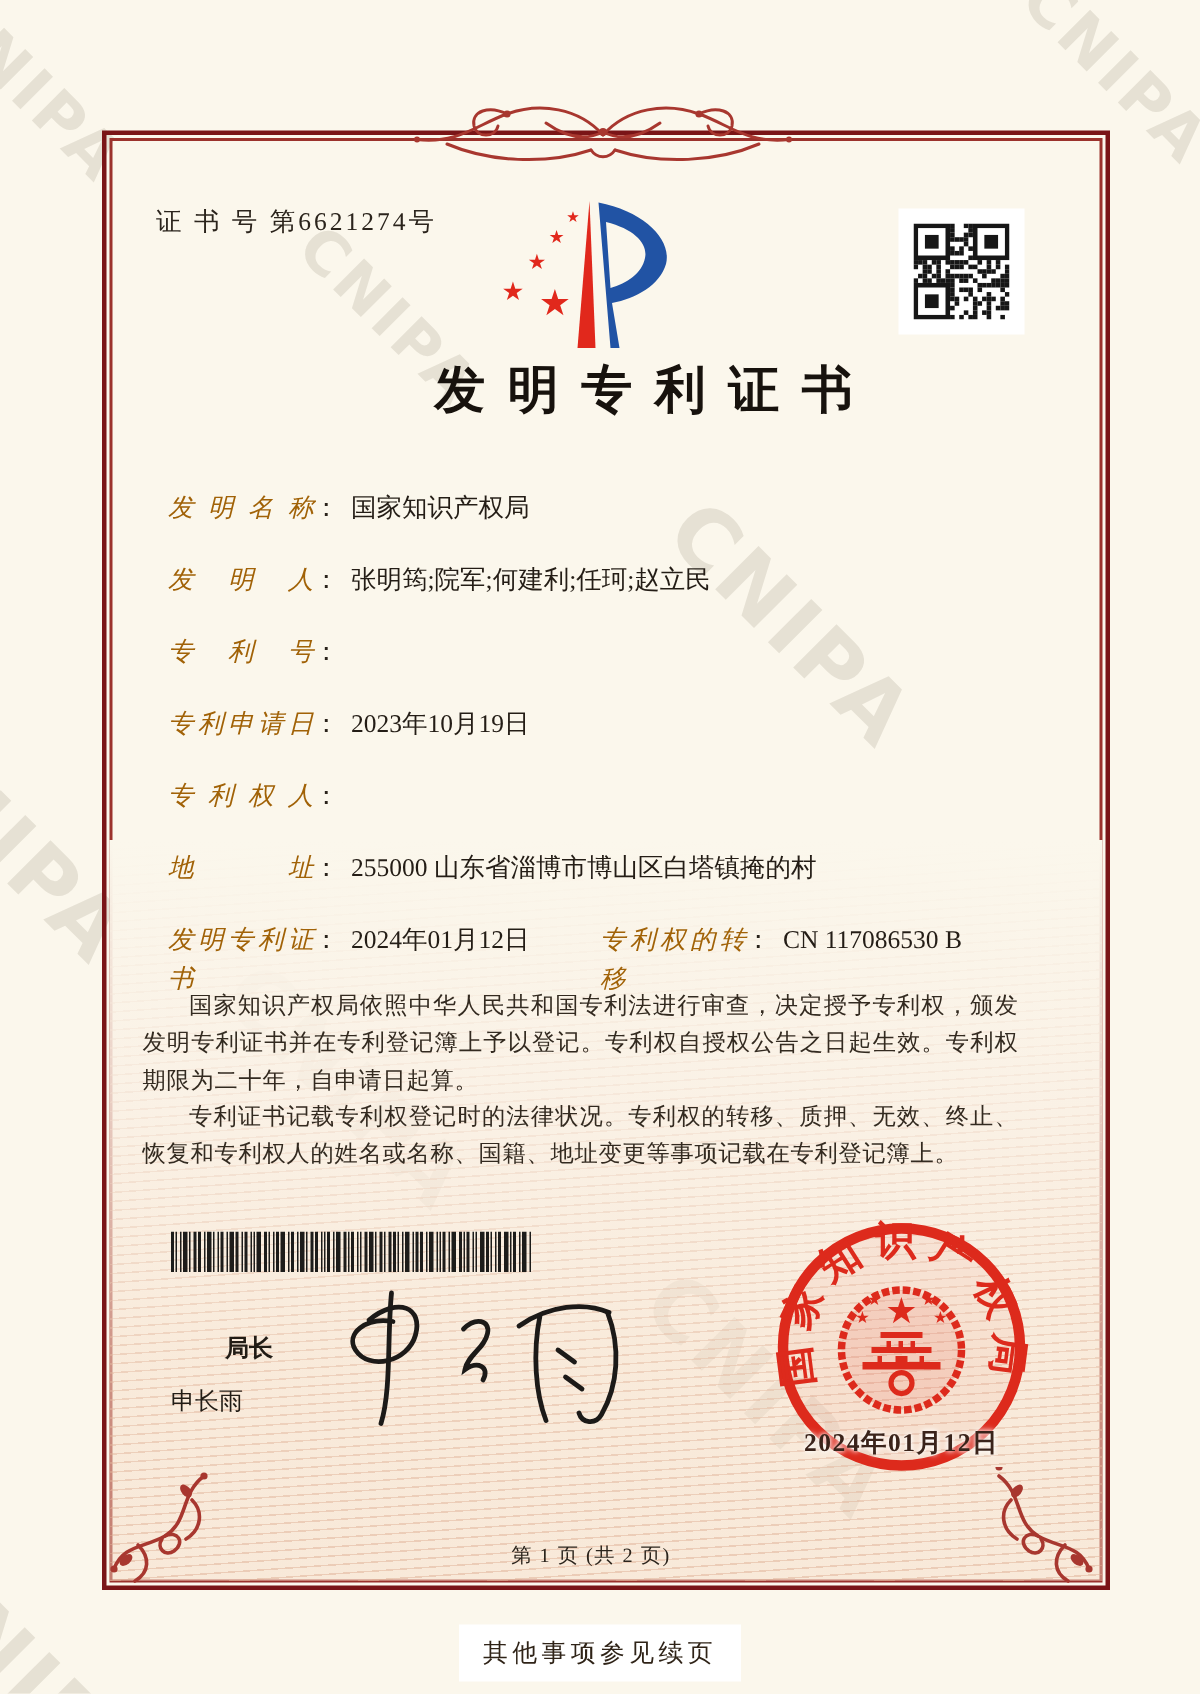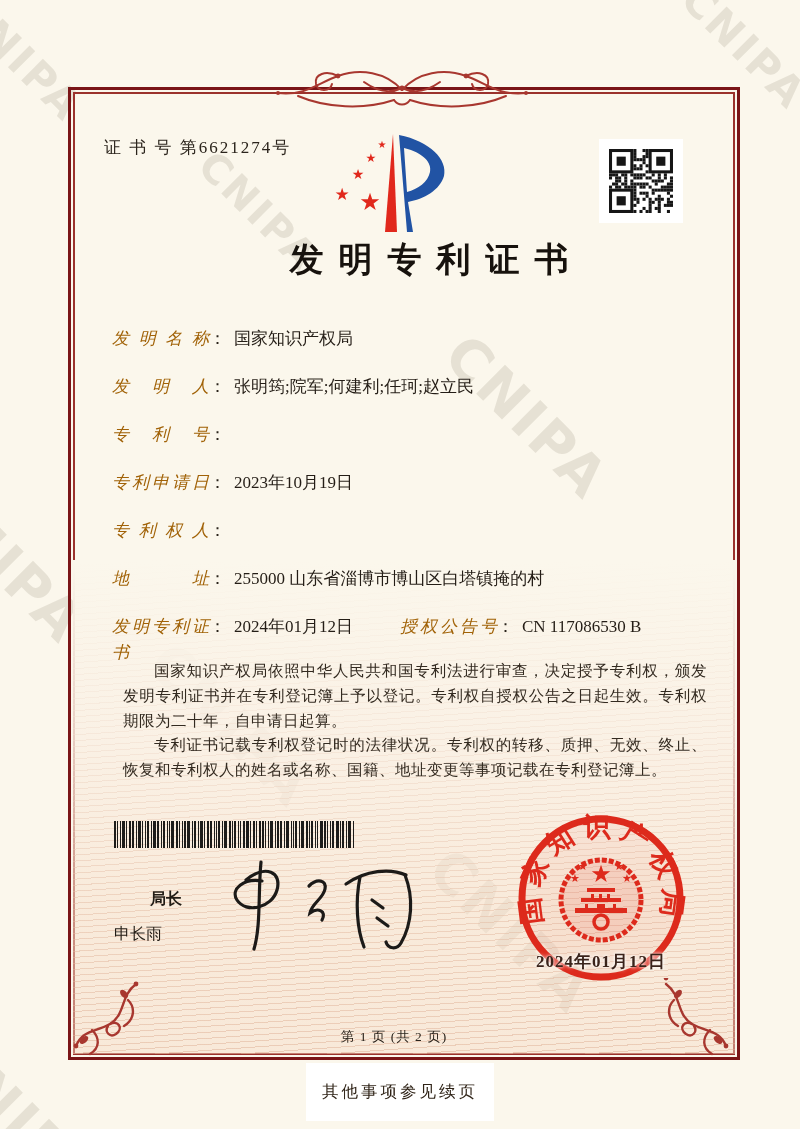--- a/index.html
+++ b/index.html
@@ -28,42 +28,42 @@
   
   .fields{position:absolute;left:112px;top:326px;width:586px;font-size:17px;}
   .field-row{height:48px;display:flex;align-items:flex-start;line-height:26px;}
   .pair{display:flex;}
   .pair.first{width:288px;}
   .flabel{display:inline-block;width:97px;text-align:justify;text-align-last:justify;
           letter-spacing:0;color:#a16207;font-style:italic;}
   .colon{margin:0 2px 0 0;}
   .fvalue{margin-left:6px;color:#241d16;}
   
-  .para{position:absolute;left:123px;width:584px;font-size:15.5px;line-height:25px;
+  .para{position:absolute;left:95px;width:584px;font-size:15.5px;line-height:25px;
         text-indent:2em;letter-spacing:0.5px;color:#332a20;text-align:justify;}
   .para1{top:658px;} .para2{top:732px;}
   
   .barcode{position:absolute;left:114px;top:821px;width:242px;height:27px;}
   
   .sig-title{position:absolute;left:114px;top:889px;font-family:"Liberation Sans","DejaVu Sans",sans-serif;
              font-size:16px;font-weight:bold;color:#221c15;margin-left:36px;}
   .sig-name{position:absolute;left:114px;top:924px;font-family:"Liberation Sans","DejaVu Sans",sans-serif;
             font-size:16px;font-weight:normal;color:#221c15;}
   .sig-svg{position:absolute;left:208px;top:856px;}
   
   .seal{position:absolute;left:511px;top:808px;width:180px;height:180px;}
   .seal-date{position:absolute;left:511px;top:950px;width:180px;text-align:center;
              font-size:17px;font-weight:bold;letter-spacing:1px;color:#3a231a;
              text-shadow:0 0 3px #fff,0 0 5px #fff;}
   
   .page-info{position:absolute;left:68px;top:1028px;width:652px;text-align:center;
              font-size:13.5px;color:#2b241c;letter-spacing:1px;}
   .note-box{position:absolute;left:0;top:1063px;width:800px;text-align:center;}
-  .note-box span{display:inline-block;background:#ffffff;padding:18px 16px;
-                 font-size:16.5px;letter-spacing:3px;color:#2f2317;}
+  .note-box span{display:inline-block;background:#ffffff;padding:8px 16px;
+                 font-size:16.5px;letter-spacing:3px;color:#2f2317;margin-top:20px;}
   .ornament{position:absolute;z-index:4;}
 </style>
 </head>
 <body>
 
 <div class="wm" style="left:-18px;top:-14px;font-size:42px;">CNIPA</div>
 <div class="wm" style="left:706px;top:-26px;font-size:42px;">CNIPA</div>
 <div class="wm" style="left:222px;top:142px;font-size:40px;">CNIPA</div>
 <div class="wm" style="left:478px;top:322px;font-size:56px;">CNIPA</div>
 <div class="wm" style="left:-46px;top:466px;font-size:56px;">CNIPA</div>
@@ -313,21 +313,21 @@
         <span class="colon">：</span>
         <span class="fvalue">255000 山东省淄博市博山区白塔镇掩的村</span>
     </div>
     <div class="field-row">
       <span class="pair first">
         <span class="flabel">发明专利证书</span>
           <span class="colon">：</span>
           <span class="fvalue">2024年01月12日</span>
       </span>
       <span class="pair">
-        <span class="flabel">授权公告号</span>
+        <span class="flabel">专利权的转移</span>
           <span class="colon">：</span>
           <span class="fvalue">CN 117086530 B</span>
       </span>
     </div>
   </div>
 
   <div class="para para1">国家知识产权局依照中华人民共和国专利法进行审查，决定授予专利权，颁发发明专利证书并在专利登记簿上予以登记。专利权自授权公告之日起生效。专利权期限为二十年，自申请日起算。</div>
   <div class="para para2">专利证书记载专利权登记时的法律状况。专利权的转移、质押、无效、终止、恢复和专利权人的姓名或名称、国籍、地址变更等事项记载在专利登记簿上。</div>
 
   <svg class="barcode" id="barcode-svg" viewBox="0 0 242 27">

